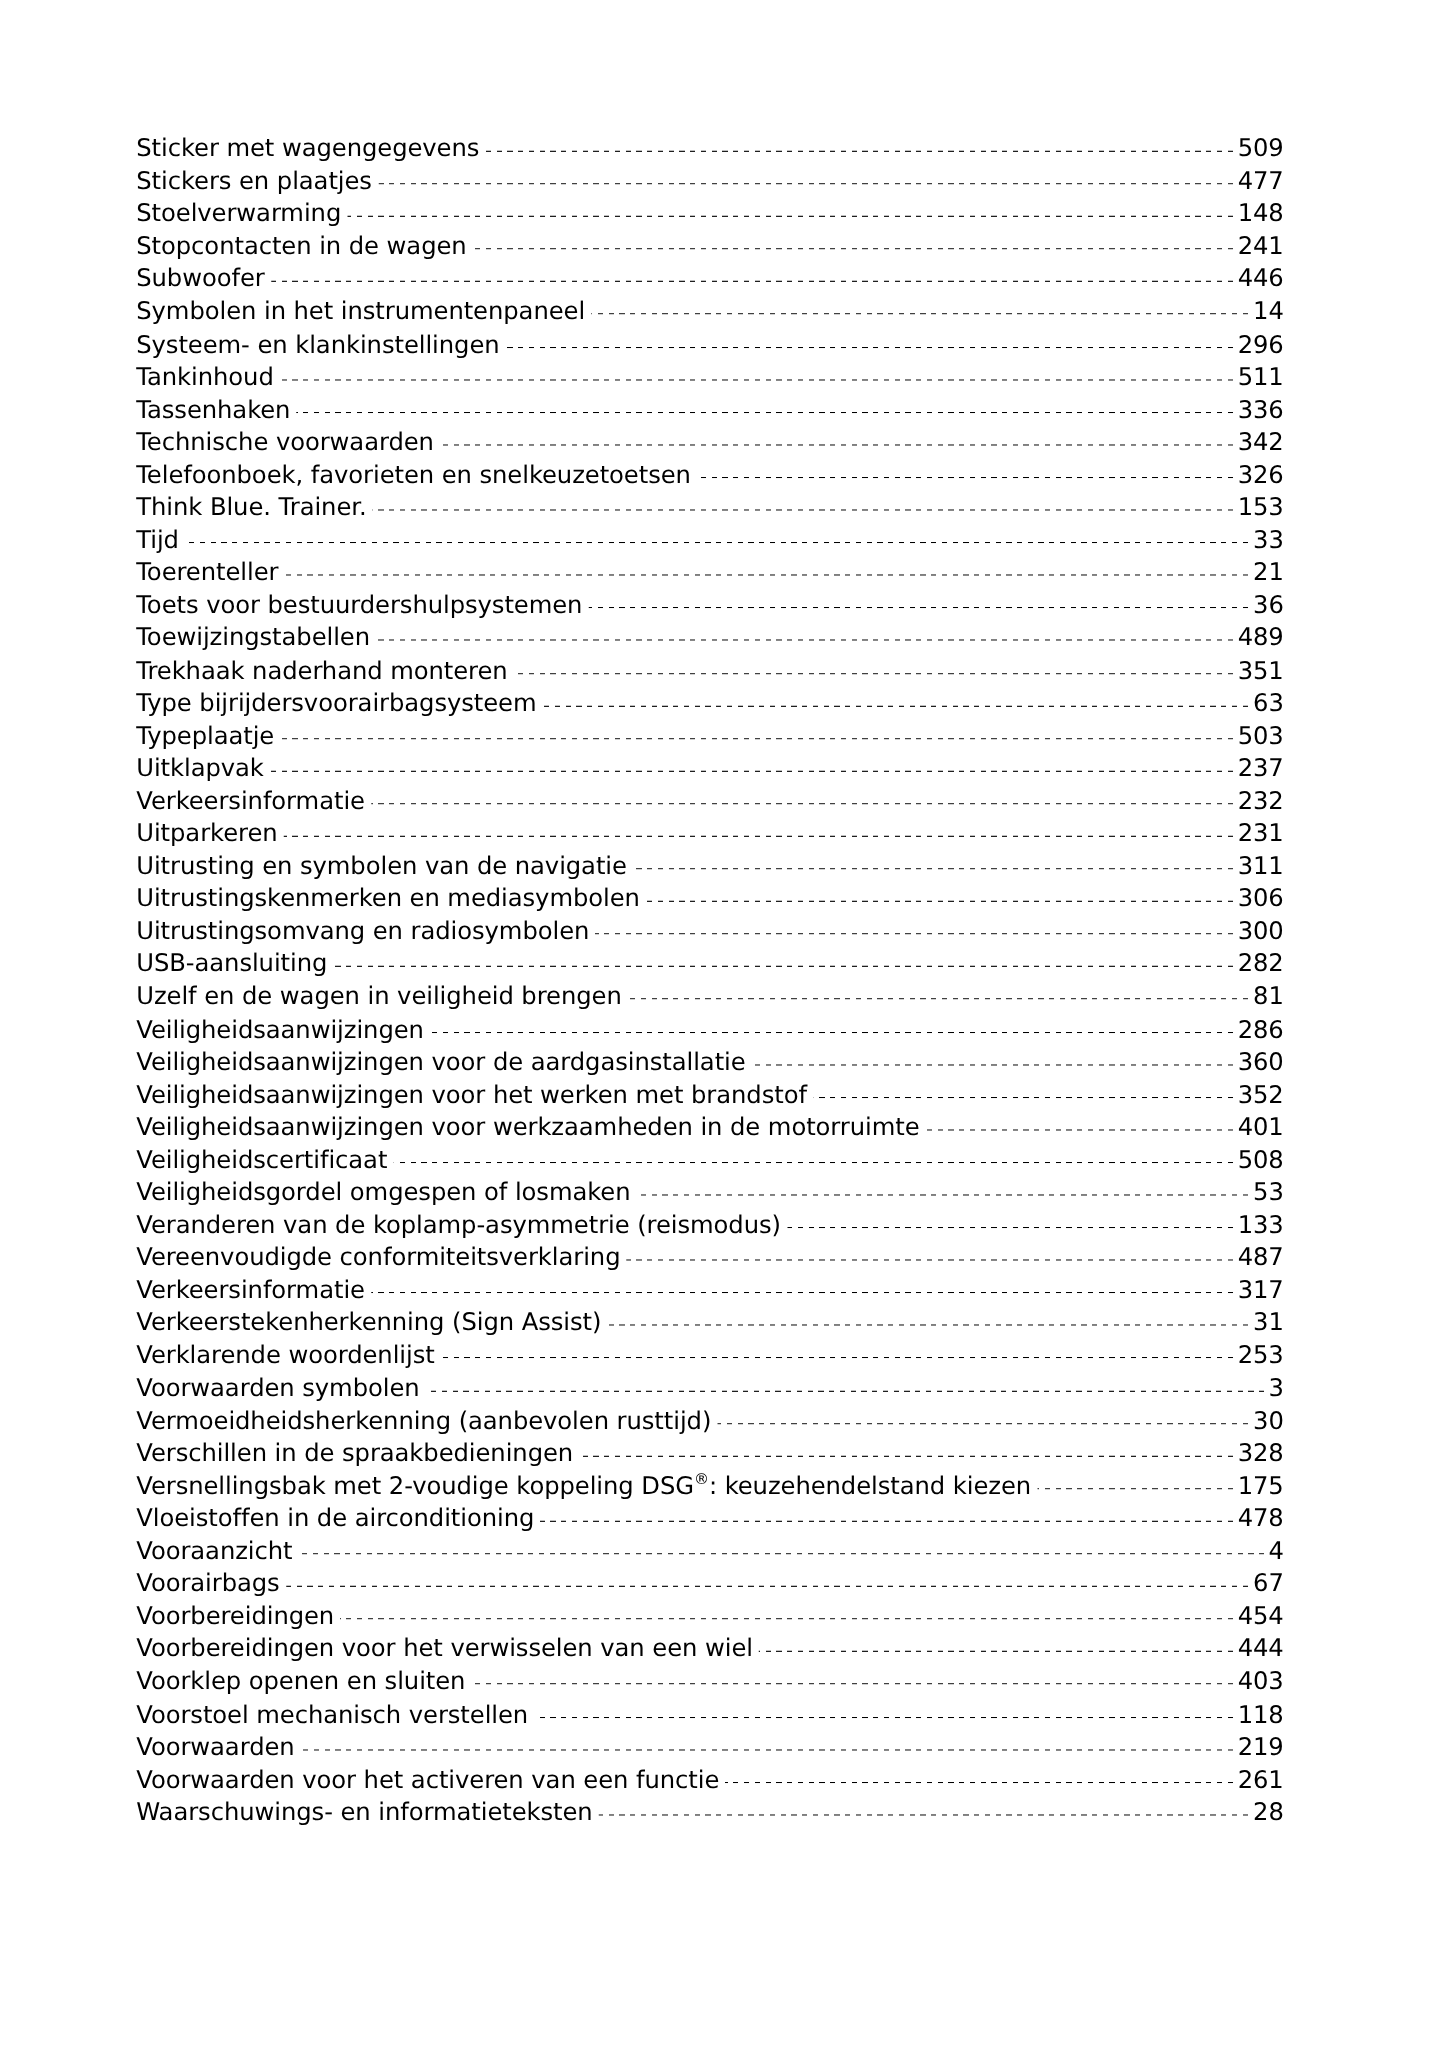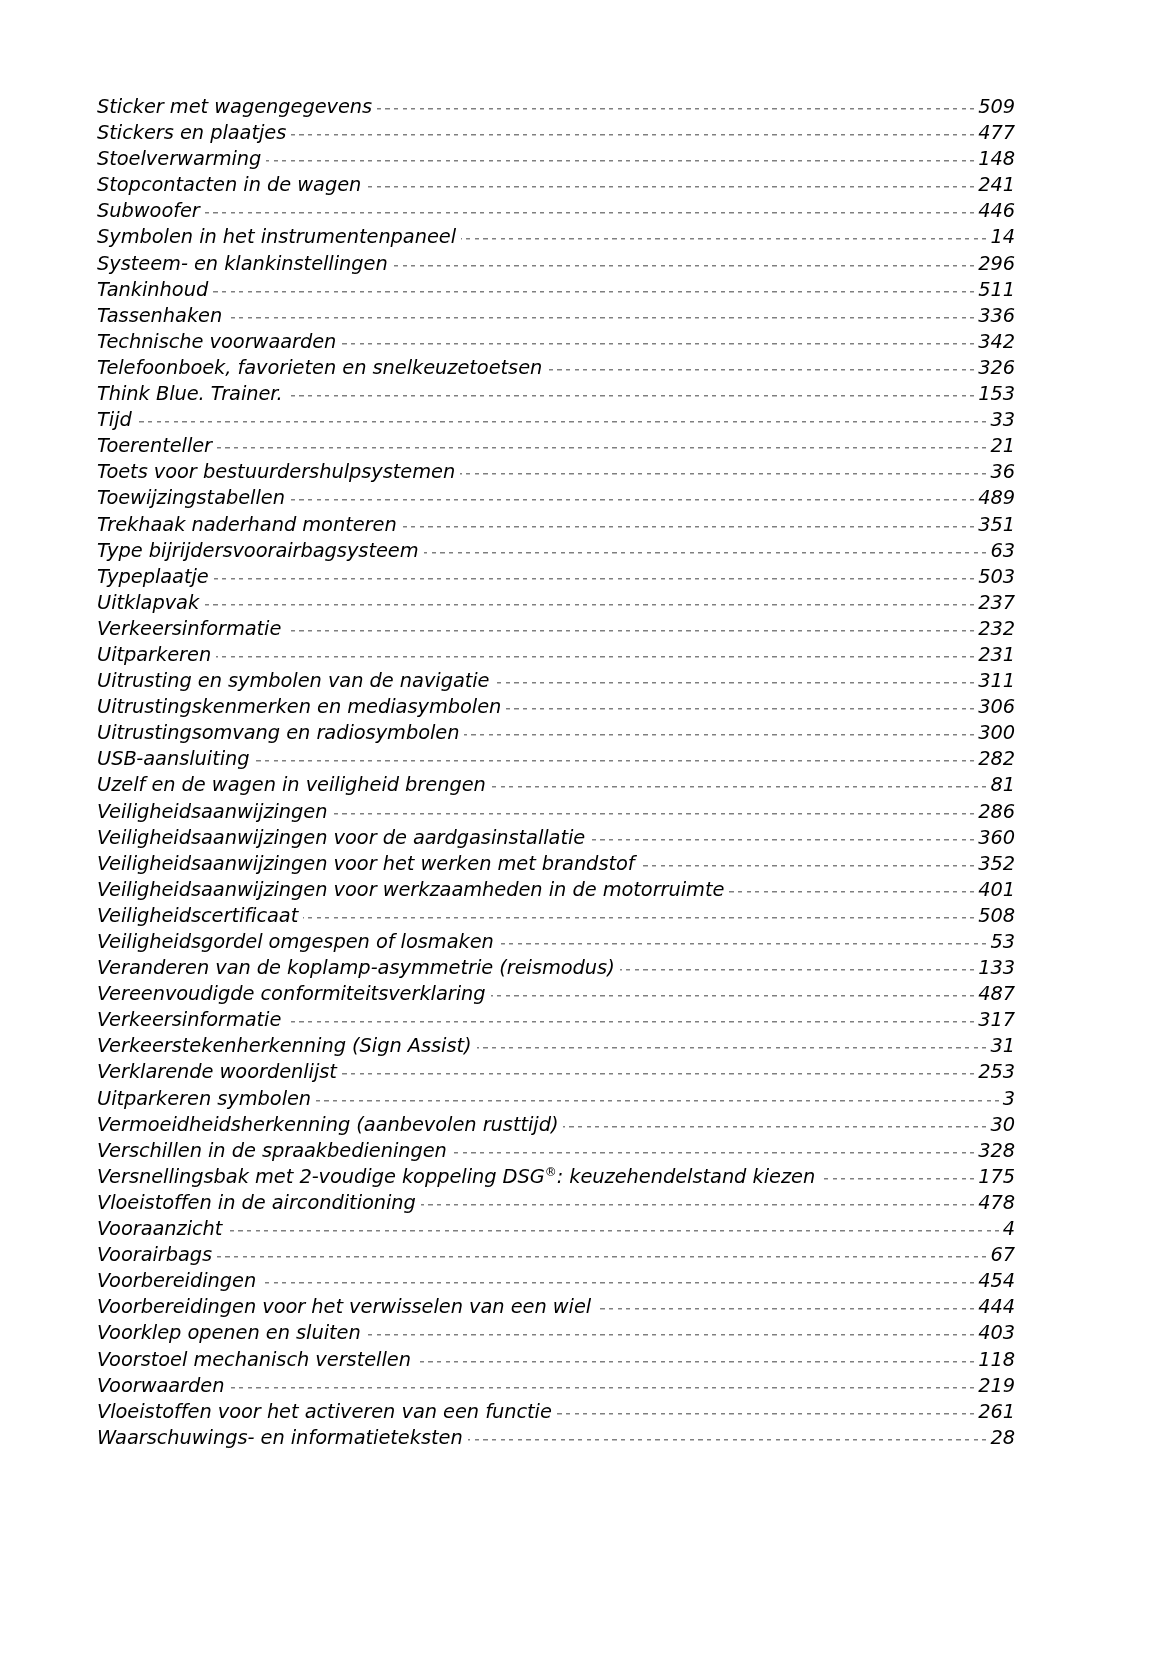--- a/index.html
+++ b/index.html
@@ -23,23 +23,22 @@
     width: 1165px;
     height: 1653px;
   }
 
   #index-list {
     position: absolute;
     left: 93px;
     top: 90px;
     width: 918px;
     list-style: none;
-    margin: 4px;
+    margin: 16px;
     padding: 0;
-    font-style: italic;
   }
 
   .index-entry {
     display: flex;
     align-items: baseline;
     width: 100%;
     height: 26.1px;
     line-height: 26.1px;
     font-size: 19.4px;
     letter-spacing: -0.05px;
@@ -276,21 +275,21 @@
         <span class="entry-title">Verkeerstekenherkenning (Sign Assist)</span>
         <span class="entry-leader"></span>
         <span class="entry-page">31</span>
       </li>
       <li class="index-entry">
         <span class="entry-title">Verklarende woordenlijst</span>
         <span class="entry-leader"></span>
         <span class="entry-page">253</span>
       </li>
       <li class="index-entry">
-        <span class="entry-title">Uitparkeren symbolen</span>
+        <span class="entry-title">Voorwaarden symbolen</span>
         <span class="entry-leader"></span>
         <span class="entry-page">3</span>
       </li>
       <li class="index-entry">
         <span class="entry-title">Vermoeidheidsherkenning (aanbevolen rusttijd)</span>
         <span class="entry-leader"></span>
         <span class="entry-page">30</span>
       </li>
       <li class="index-entry">
         <span class="entry-title">Verschillen in de spraakbedieningen</span>
@@ -336,21 +335,21 @@
         <span class="entry-title">Voorstoel mechanisch verstellen</span>
         <span class="entry-leader"></span>
         <span class="entry-page">118</span>
       </li>
       <li class="index-entry">
         <span class="entry-title">Voorwaarden</span>
         <span class="entry-leader"></span>
         <span class="entry-page">219</span>
       </li>
       <li class="index-entry">
-        <span class="entry-title">Vloeistoffen voor het activeren van een functie</span>
+        <span class="entry-title">Voorwaarden voor het activeren van een functie</span>
         <span class="entry-leader"></span>
         <span class="entry-page">261</span>
       </li>
       <li class="index-entry">
         <span class="entry-title">Waarschuwings- en informatieteksten</span>
         <span class="entry-leader"></span>
         <span class="entry-page">28</span>
       </li>
     </ul>
 </div>

